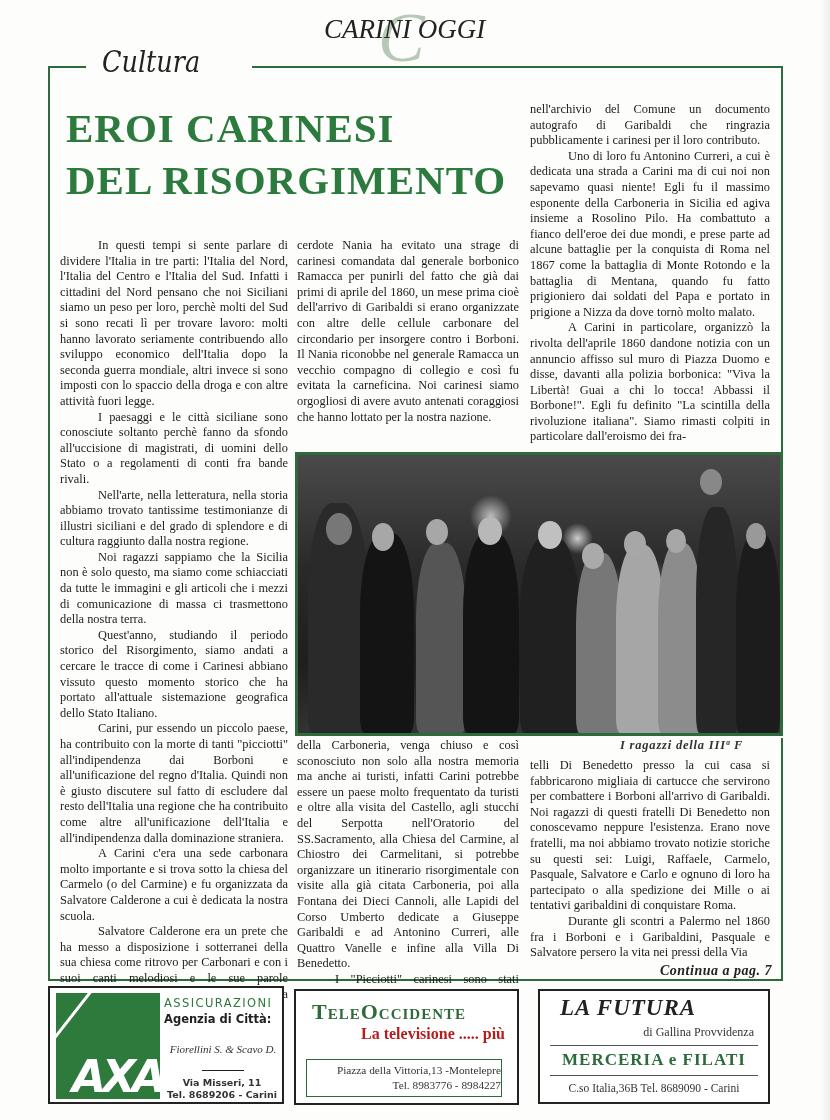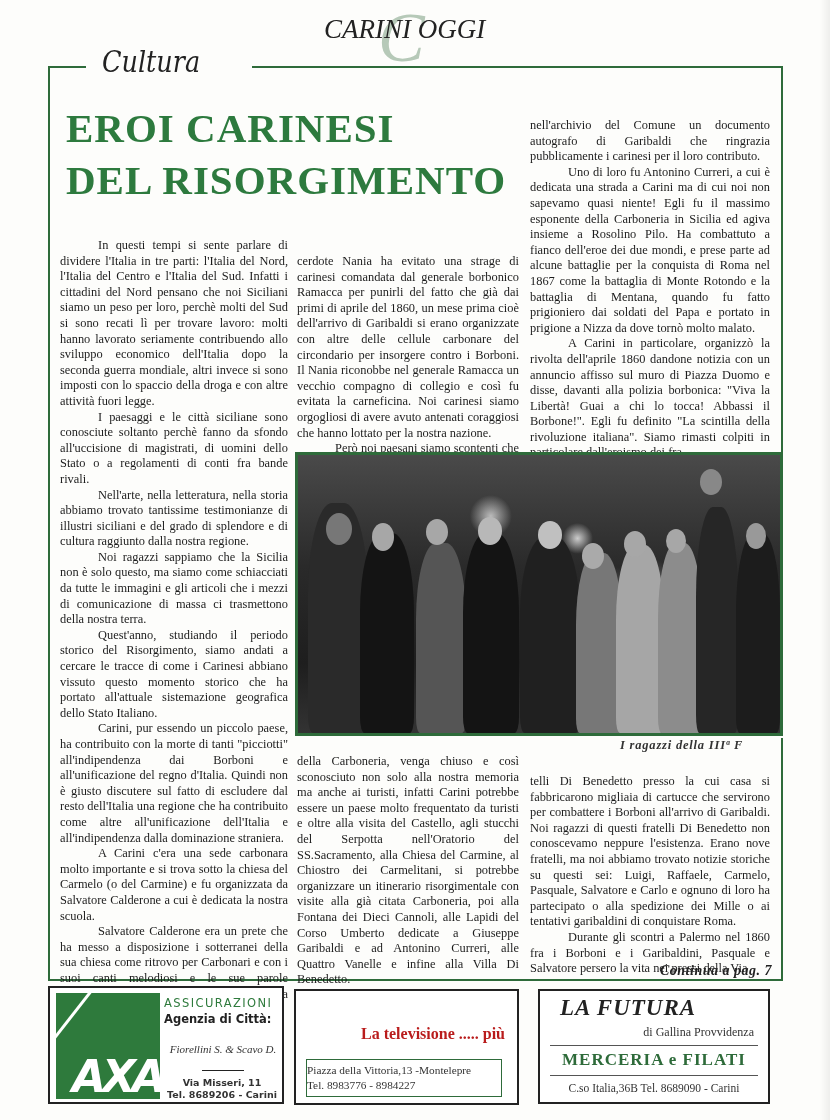--- a/index.html
+++ b/index.html
@@ -20,21 +20,21 @@
   .frame-left { left:48px; top:66px; width:2px; height:914px; background:#2e6b3a; }
   .frame-right-top { left:781px; top:66px; width:2px; height:386px; background:#2e6b3a; }
   .frame-right-bot { left:781px; top:738px; width:2px; height:242px; background:#2e6b3a; }
   .frame-bottom { left:48px; top:979px; width:735px; height:2px; background:#2e6b3a; }
   
   .headline { left:66px; top:102px; width:460px; color:#2d7a3e; font-family:"Liberation Serif", serif;
               font-weight:bold; font-size:41px; line-height:52px; letter-spacing:1px; }
   
   .col { font-size:12.4px; line-height:15.6px; text-align:justify; }
   .col p { margin:0; text-indent:38px; }
-  .col p.noind { text-indent:0;margin-top:16px; }
+  .col p.noind { text-indent:0; }
   .col1 { left:60px; top:238px; width:228px; }
   .col2 { left:297px; top:238px; width:222px; }
   .col2b { left:297px; top:738px; width:222px; }
   .col3 { left:530px; top:102px; width:240px; }
   .col3b { left:530px; top:758px; width:240px; }
   
   .photo { left:295px; top:452px; width:488px; height:284px; border:3px solid #2e6b3a; box-sizing:border-box;
            background:
              radial-gradient(ellipse 40px 90px at 12% 60%, #3a3a3a 0%, transparent 70%),
              radial-gradient(ellipse 30px 30px at 40% 22%, #bbb 0%, transparent 70%),
@@ -60,21 +60,21 @@
   .axa-agenzia { position:absolute; left:114px; top:24px; width:118px; text-align:left; font-family:"DejaVu Sans", sans-serif;
                  font-size:11.5px; font-weight:bold; color:#222; }
   .axa-names { position:absolute; left:114px; top:55px; width:118px; text-align:center; font-style:italic; font-size:11px; color:#333; }
   .axa-rule { position:absolute; left:152px; top:82px; width:42px; height:1px; background:#222; }
   .axa-addr { position:absolute; left:110px; top:89px; width:124px; text-align:center; font-family:"DejaVu Sans", sans-serif;
               font-size:9.5px; font-weight:bold; color:#333; line-height:12px; }
   .ad-tele { left:294px; top:989px; width:225px; height:116px; }
   .tele-title { position:absolute; left:16px; top:8px; font-size:22px; font-variant:small-caps; color:#2e6b3a; letter-spacing:1px; font-weight:bold; }
   .tele-slogan { position:absolute; right:12px; top:34px; font-size:16px; font-weight:bold; color:#b91c1c; }
   .tele-box { position:absolute; left:10px; top:68px; width:196px; height:38px; border:1.5px solid #2e6b3a; box-sizing:border-box;
-              text-align:left; font-size:11.3px; line-height:15px; padding-top:3px; color:#333; }
+              text-align:right; font-size:11.3px; line-height:15px; padding-top:3px; color:#333; }
   .ad-futura { left:538px; top:989px; width:232px; height:115px; }
   .fut-title { position:absolute; left:20px; top:4px; font-size:23px; font-style:italic; font-weight:bold; color:#222; letter-spacing:1px; }
   .fut-sub { position:absolute; right:14px; top:34px; font-size:12px; color:#333; }
   .fut-rule1 { position:absolute; left:10px; top:54px; width:208px; height:1px; background:#555; }
   .fut-merceria { position:absolute; left:0; width:228px; top:59px; text-align:center; font-size:17px; color:#2e6b3a; letter-spacing:1px; font-weight:bold; }
   .fut-rule2 { position:absolute; left:10px; top:84px; width:208px; height:1px; background:#555; }
   .fut-addr { position:absolute; left:0; width:228px; top:91px; text-align:center; font-size:11.5px; color:#333; }
   .scanedge { right:0; top:0; width:10px; height:1120px; background:linear-gradient(90deg, #fdfdfb, #eeeeec); }
 </style>
 </head>
@@ -107,21 +107,20 @@
   <p>Noi ragazzi sappiamo che la Sicilia non è solo questo, ma siamo come schiacciati da tutte le immagini e gli articoli che i mezzi di comunicazione di massa ci trasmettono della nostra terra.</p>
   <p>Quest'anno, studiando il periodo storico del Risorgimento, siamo andati a cercare le tracce di come i Carinesi abbiano vissuto questo momento storico che ha portato all'attuale sistemazione geografica dello Stato Italiano.</p>
   <p>Carini, pur essendo un piccolo paese, ha contribuito con la morte di tanti "picciotti" all'indipendenza dai Borboni e all'unificazione del regno d'Italia. Quindi non è giusto discutere sul fatto di escludere dal resto dell'Italia una regione che ha contribuito come altre all'unificazione dell'Italia e all'indipendenza dalla dominazione straniera.</p>
   <p>A Carini c'era una sede carbonara molto importante e si trova sotto la chiesa del Carmelo (o del Carmine) e fu organizzata da Salvatore Calderone a cui è dedicata la nostra scuola.</p>
   <p>Salvatore Calderone era un prete che ha messo a disposizione i sotterranei della sua chiesa come ritrovo per Carbonari e con i suoi canti melodiosi e le sue parole coraggiose faceva nascere negli uomini la voglia di ribellarsi a tanti soprusi.</p>
   <p>Un altro uomo di chiesa, cioè il sa-</p>
 </div>
 
 <div class="abs col col2">
   <p class="noind">cerdote Nania ha evitato una strage di carinesi comandata dal generale borbonico Ramacca per punirli del fatto che già dai primi di aprile del 1860, un mese prima cioè dell'arrivo di Garibaldi si erano organizzate con altre delle cellule carbonare del circondario per insorgere contro i Borboni. Il Nania riconobbe nel generale Ramacca un vecchio compagno di collegio e così fu evitata la carneficina. Noi carinesi siamo orgogliosi di avere avuto antenati coraggiosi che hanno lottato per la nostra nazione.</p>
-  <p>Però noi paesani siamo scontenti che questo monumento, testimonianza della sede</p>
 </div>
 
 <div class="abs col col3">
   <p class="noind">nell'archivio del Comune un documento autografo di Garibaldi che ringrazia pubblicamente i carinesi per il loro contributo.</p>
   <p>Uno di loro fu Antonino Curreri, a cui è dedicata una strada a Carini ma di cui noi non sapevamo quasi niente! Egli fu il massimo esponente della Carboneria in Sicilia ed agiva insieme a Rosolino Pilo. Ha combattuto a fianco dell'eroe dei due mondi, e prese parte ad alcune battaglie per la conquista di Roma nel 1867 come la battaglia di Monte Rotondo e la battaglia di Mentana, quando fu fatto prigioniero dai soldati del Papa e portato in prigione a Nizza da dove tornò molto malato.</p>
   <p>A Carini in particolare, organizzò la rivolta dell'aprile 1860 dandone notizia con un annuncio affisso sul muro di Piazza Duomo e disse, davanti alla polizia borbonica: "Viva la Libertà! Guai a chi lo tocca! Abbassi il Borbone!". Egli fu definito "La scintilla della rivoluzione italiana". Siamo rimasti colpiti in particolare dall'eroismo dei fra-</p>
 </div>
 
 <div class="abs photo">
   <div class="photo-figure" style="left:10px;width:60px;height:230px;background:#2a2a2a"></div>
@@ -167,20 +166,21 @@
   <div class="axa-agenzia">Agenzia di Città:</div>
   <div class="axa-names">Fiorellini S. &amp; Scavo D.</div>
   <div class="axa-rule"></div>
   <div class="axa-addr">
     <div>Via Misseri, 11</div>
     <div>Tel. 8689206 - Carini</div>
   </div>
 </div>
 
 <div class="ad ad-tele">
+  <div class="tele-title">TeleOccidente</div>
   <div class="tele-slogan">La televisione ..... più</div>
   <div class="tele-box">
     <div>Piazza della Vittoria,13  -Montelepre</div>
     <div>Tel. 8983776 - 8984227</div>
   </div>
 </div>
 
 <div class="ad ad-futura">
   <div class="fut-title">LA FUTURA</div>
   <div class="fut-sub">di Gallina Provvidenza</div>

